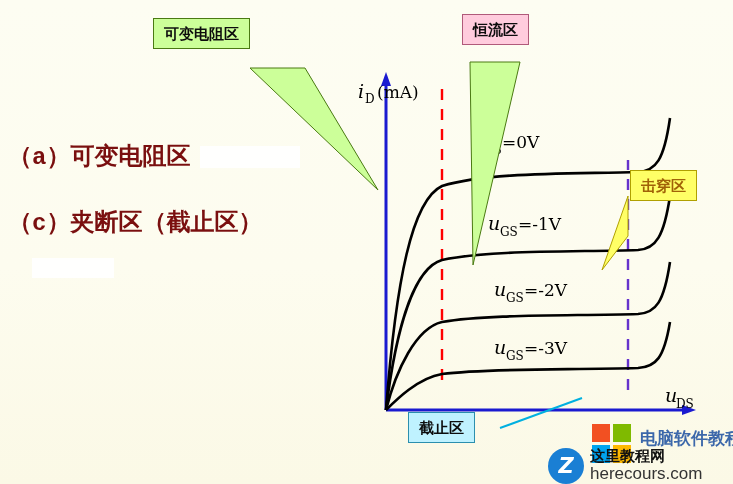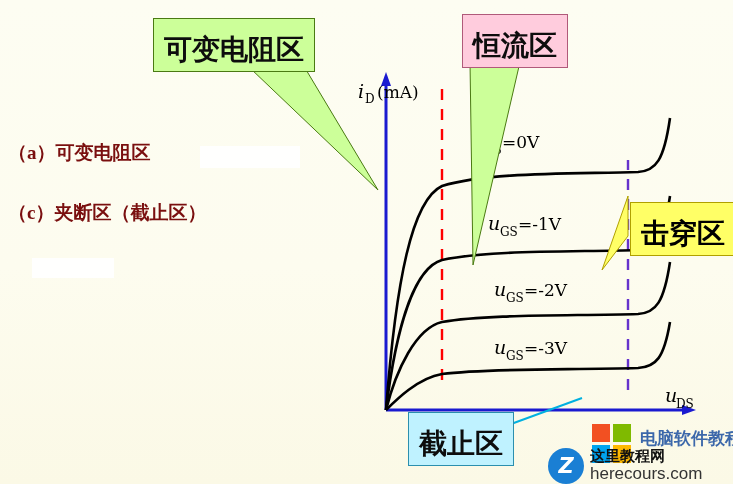--- a/index.html
+++ b/index.html
@@ -21,22 +21,22 @@
     overflow: hidden;
   }
   
   .left-list {
     position: absolute;
     left: 8px;
     top: 140px;
     width: 330px;
   }
   .left-item {
-    font-family: Liberation Serif, serif;
-    font-size: 19px;
+    font-family: Liberation Mono, monospace;
+    font-size: 24px;
     font-weight: bold;
     color: #7a0f0f;
     margin-bottom: 34px;
     letter-spacing: 0px;
     white-space: nowrap;
   }
   .white-smudge {
     position: absolute;
     background: #ffffff;
     opacity: 0.92;
@@ -48,41 +48,40 @@
     top: 60px;
     width: 360px;
     height: 370px;
   }
   #plot svg { display: block; }
 
   
   .callout {
     position: absolute;
     font-family: "DejaVu Sans", "Liberation Sans", sans-serif;
-    font-size: 28px;
-    font-weight: bold;
-    padding: 16px 10px 5px 10px;
+    font-size: 15px;
+    font-weight: bold;
+    padding: 7px 10px 5px 10px;
     white-space: nowrap;
     line-height: 1.1;
   }
   .co-green {
     background: #ccff99;
     border: 1px solid #4a7a12;
     color: #0d0d0d;
   }
   .co-pink {
     background: #ffccdd;
     border: 1px solid #b05a7a;
     color: #0d0d0d;
   }
   .co-yellow {
     background: #ffff66;
     border: 1px solid #b0a000;
-    color: #000000;
-    margin-top: 32px;
+    color: #a16207;
   }
   .co-cyan {
     background: #bff2ff;
     border: 1px solid #2b8fae;
     color: #0d0d0d;
   }
   #co-kebian { left: 153px; top: 18px; }
   #co-hengliu { left: 453px; top: 14px; margin-left: 9px; }
   #co-jichuan { left: 630px; top: 170px; }
   #co-jiezhi  { left: 408px; top: 412px; }

